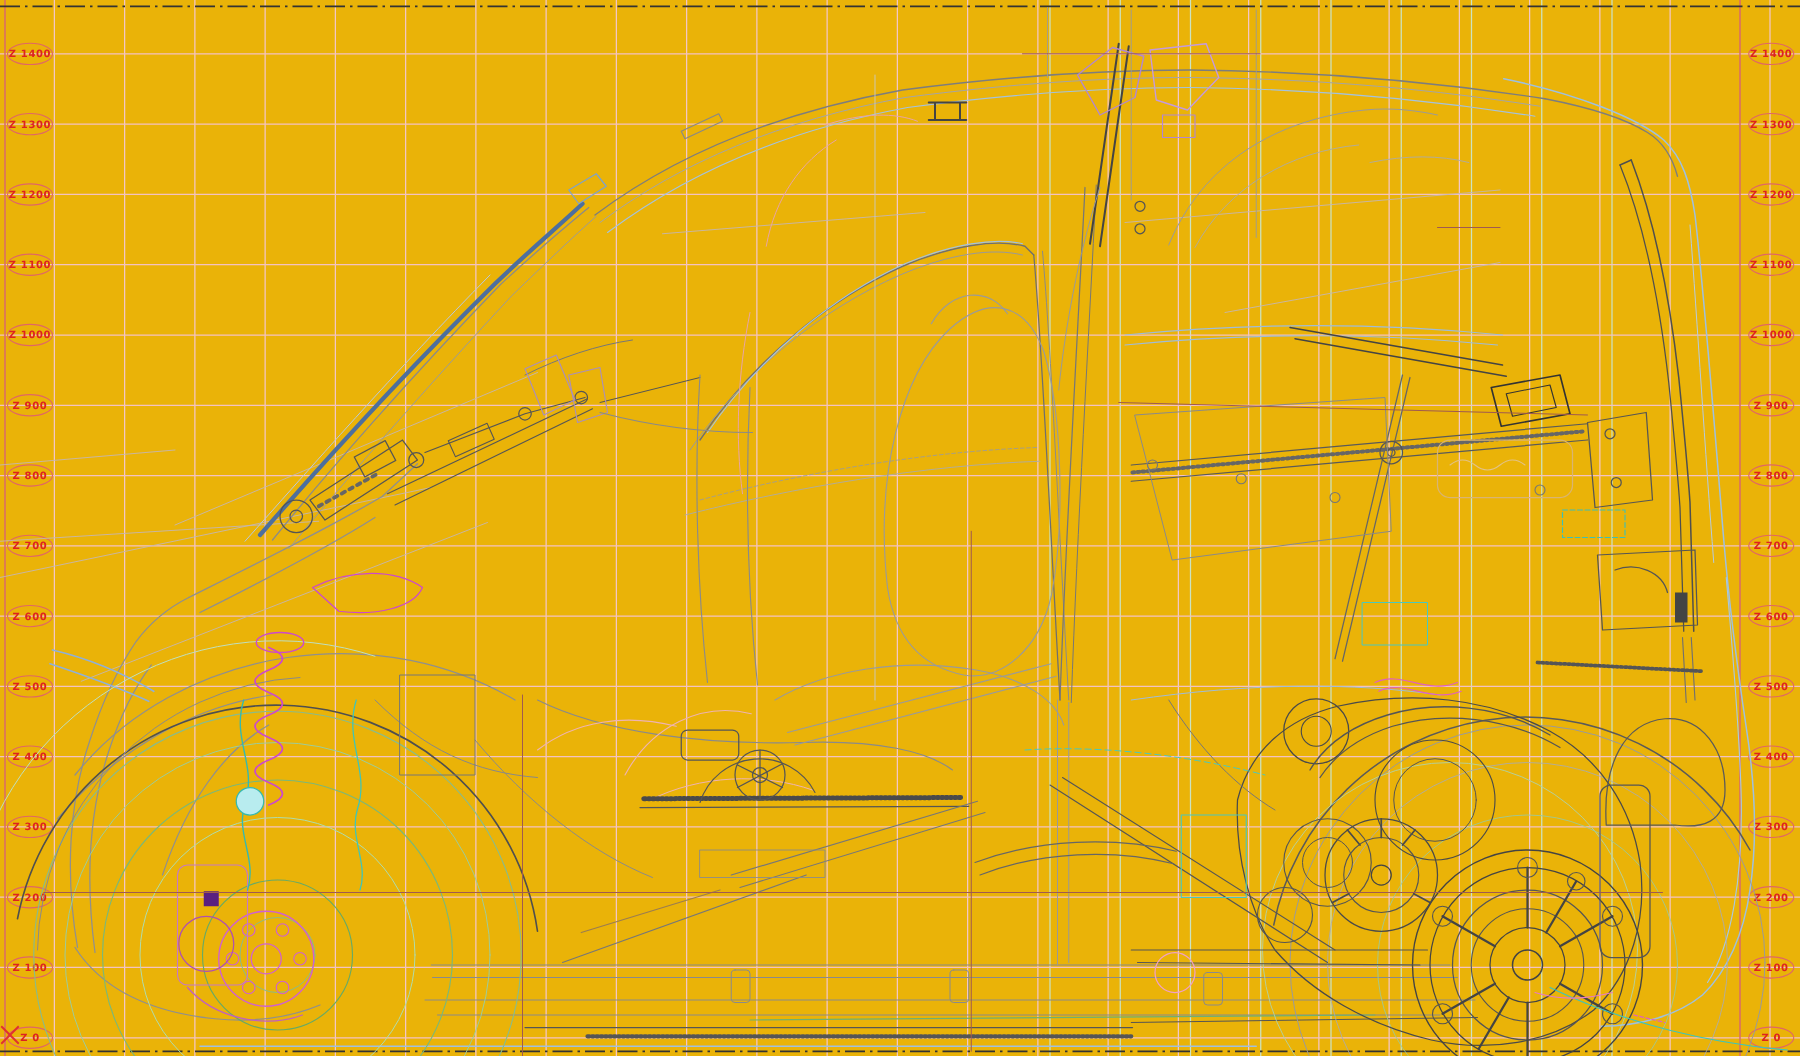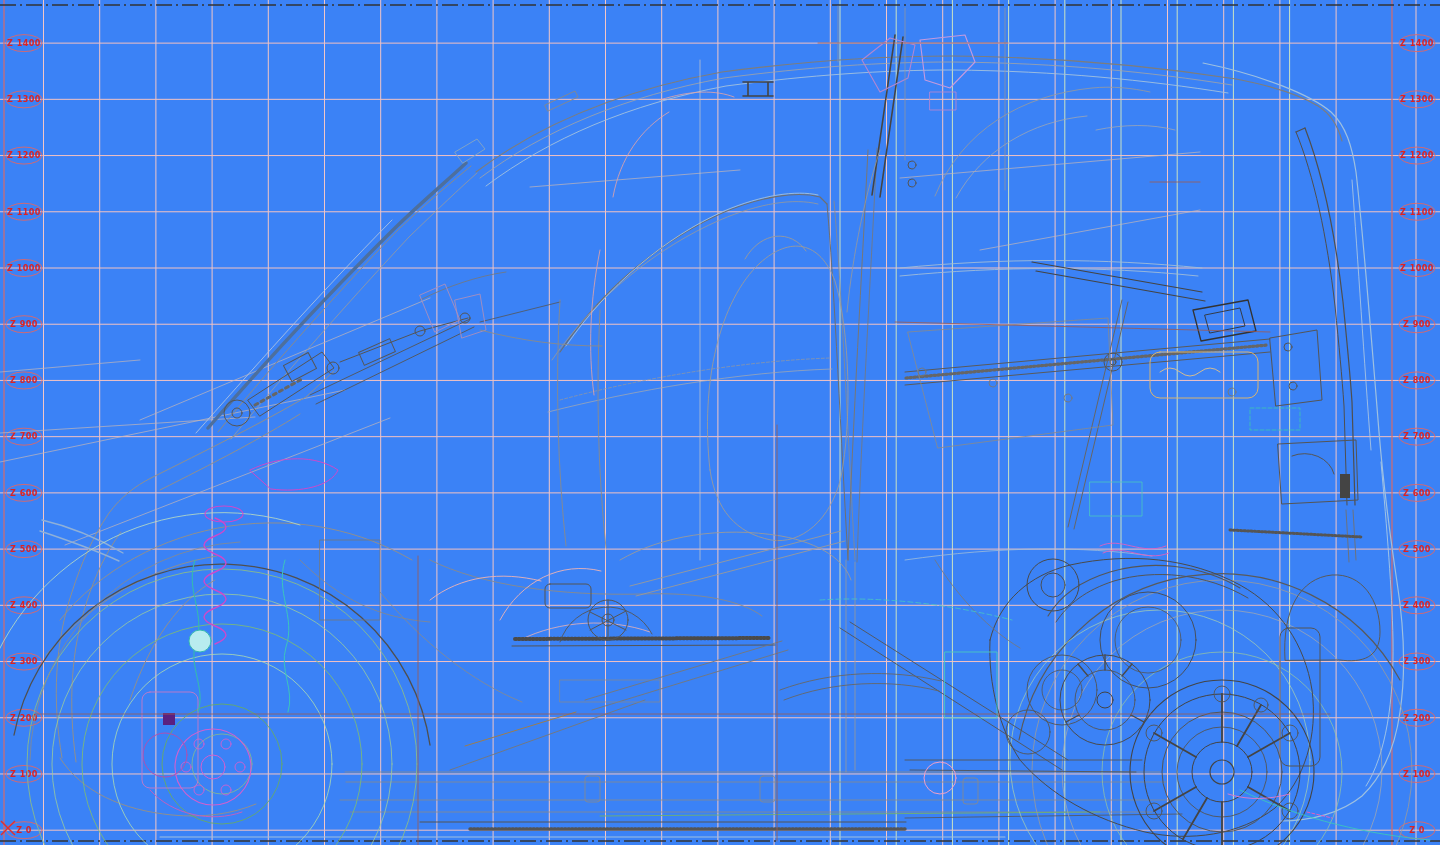--- a/index.html
+++ b/index.html
@@ -1,16 +1,16 @@
 <!DOCTYPE html>
 <html><head>
 <meta charset="utf-8">
 <style>
   html,body{margin:0;padding:0;background:#e9e9e9;}
-  #stage{position:relative;width:1440px;height:845px;background:#3b82f6;overflow:hidden;
+  #stage{position:relative;width:1440px;height:845px;background:#eab308;overflow:hidden;
          font-family:"DejaVu Sans","Liberation Sans",sans-serif;}
   svg{position:absolute;left:0;top:0;}
   .zlab{font-family:"DejaVu Sans","Liberation Sans",sans-serif;font-size:8px;font-weight:bold;letter-spacing:0.5px;}
 </style>
 </head>
 <body>
 
 <div id="stage">
 <svg id="art" width="1440" height="845" viewBox="0 0 1440 845">
 

